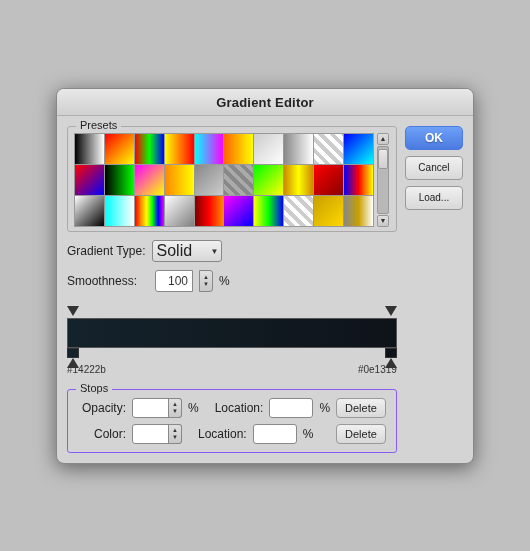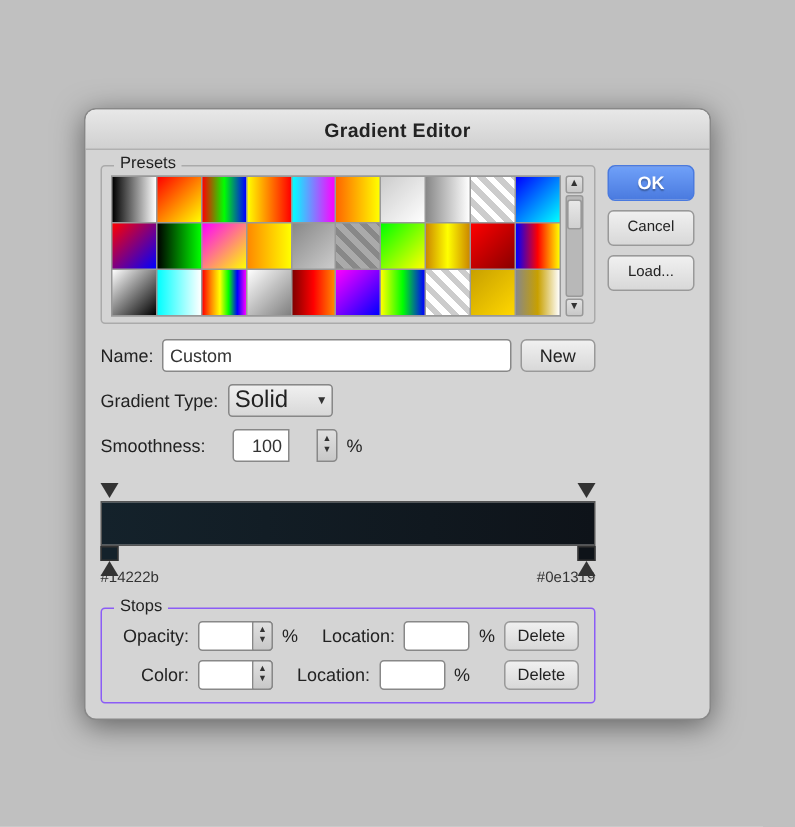--- a/index.html
+++ b/index.html
@@ -221,21 +221,21 @@
     
     .smoothness-row {
       display: flex;
       align-items: center;
       gap: 6px;
     }
 
     .smoothness-input-wrapper {
       display: flex;
       align-items: flex-start;
-      gap: 18px;
+      gap: 6px;
       padding-left: 12px;
     }
 
     .smoothness-input {
       width: 38px;
       height: 22px;
       border: 1px solid #888;
       border-radius: 3px 0 0 3px;
       padding: 2px 4px;
       font-size: 12px;
@@ -558,25 +558,20 @@
           <div class="presets-scrollbar">
             <div class="scroll-arrow">▲</div>
             <div class="scroll-track">
               <div class="scroll-thumb"></div>
             </div>
             <div class="scroll-arrow">▼</div>
           </div>
         </div>
       </div>
 
-      <div class="name-row">
-        <span class="name-label">Name:</span>
-        <input class="name-input" type="text" value="Custom" style="">
-        <button class="new-button">New</button>
-      </div>
 
       <div class="type-row">
         <span class="row-label">Gradient Type:</span>
         <div class="select-wrapper">
           <select class="styled-select">
             <option>Solid</option>
             <option>Noise</option>
           </select>
           <span class="select-arrow">▼</span>
         </div>

